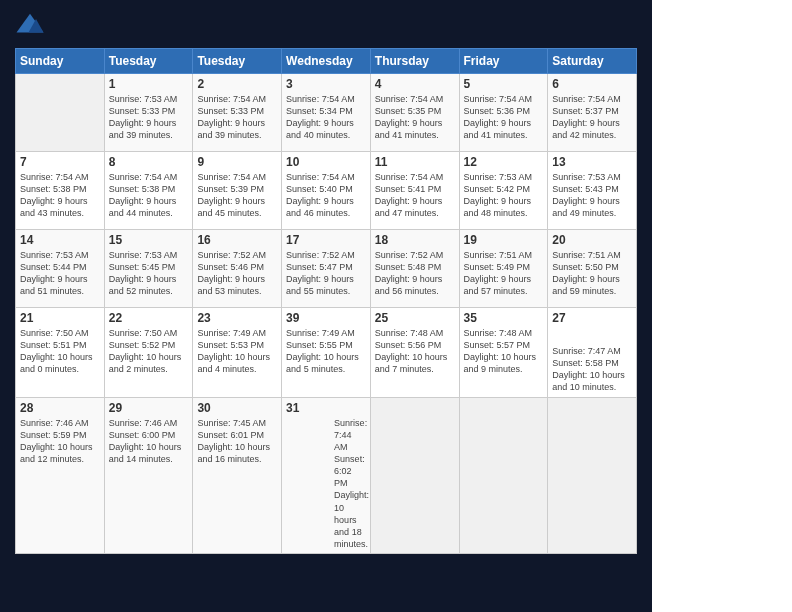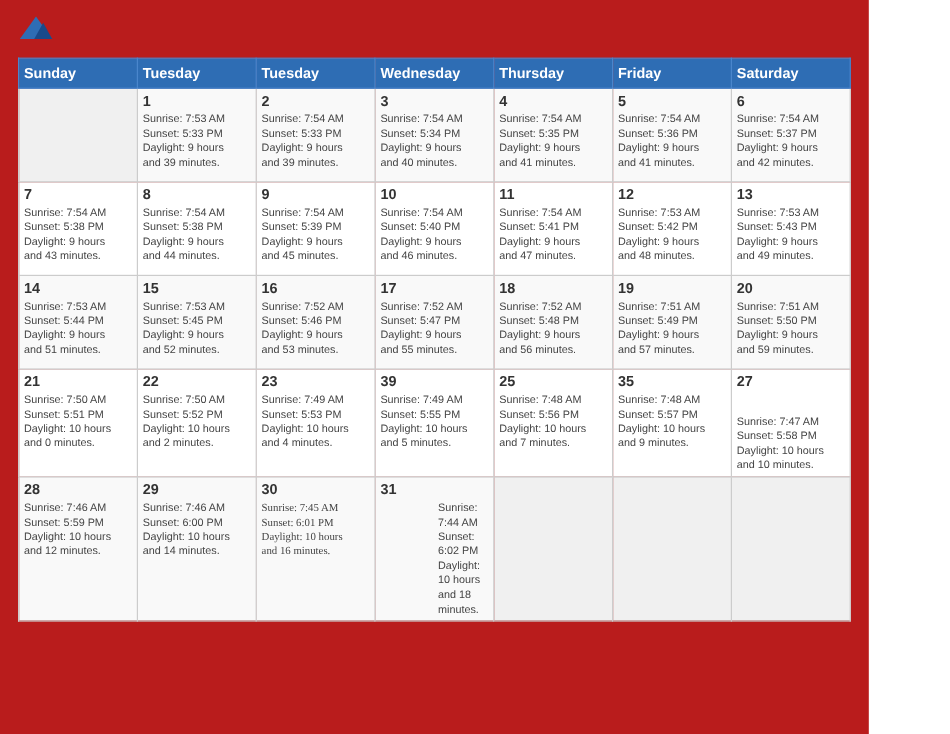--- a/index.html
+++ b/index.html
@@ -4,23 +4,23 @@
   <style>
     * { margin: 0; padding: 0; box-sizing: border-box; }
     body {
       font-family: Arial, sans-serif;
       background: #fff;
       width: 792px;
       height: 612px;
       overflow: hidden;
     }
     .page {
-      width: 724px;
+      width: 652px;
       height: 612px;
-      background: #b91c1c;
+      background: #0f172a;
       padding: 10px 15px;
     }
     .header {
       display: flex;
       justify-content: space-between;
       align-items: flex-start;
       margin-bottom: 8px;
     }
     .logo {
       display: flex;
@@ -337,21 +337,21 @@
           </td>
           <td>
             <span class="day-num">29</span>
             <div class="day-info" style="white-space: pre-line;">Sunrise: 7:46 AM
 Sunset: 6:00 PM
 Daylight: 10 hours
 and 14 minutes.</div>
           </td>
           <td>
             <span class="day-num">30</span>
-            <div class="day-info" style="white-space: pre-line; font-family: Liberation Serif, serif;">Sunrise: 7:45 AM
+            <div class="day-info" style="white-space: pre-line;">Sunrise: 7:45 AM
 Sunset: 6:01 PM
 Daylight: 10 hours
 and 16 minutes.</div>
           </td>
           <td>
             <span class="day-num">31</span>
             <div class="day-info" style="white-space: pre-line; margin-left: 48px;">Sunrise: 7:44 AM
 Sunset: 6:02 PM
 Daylight: 10 hours
 and 18 minutes.</div>

